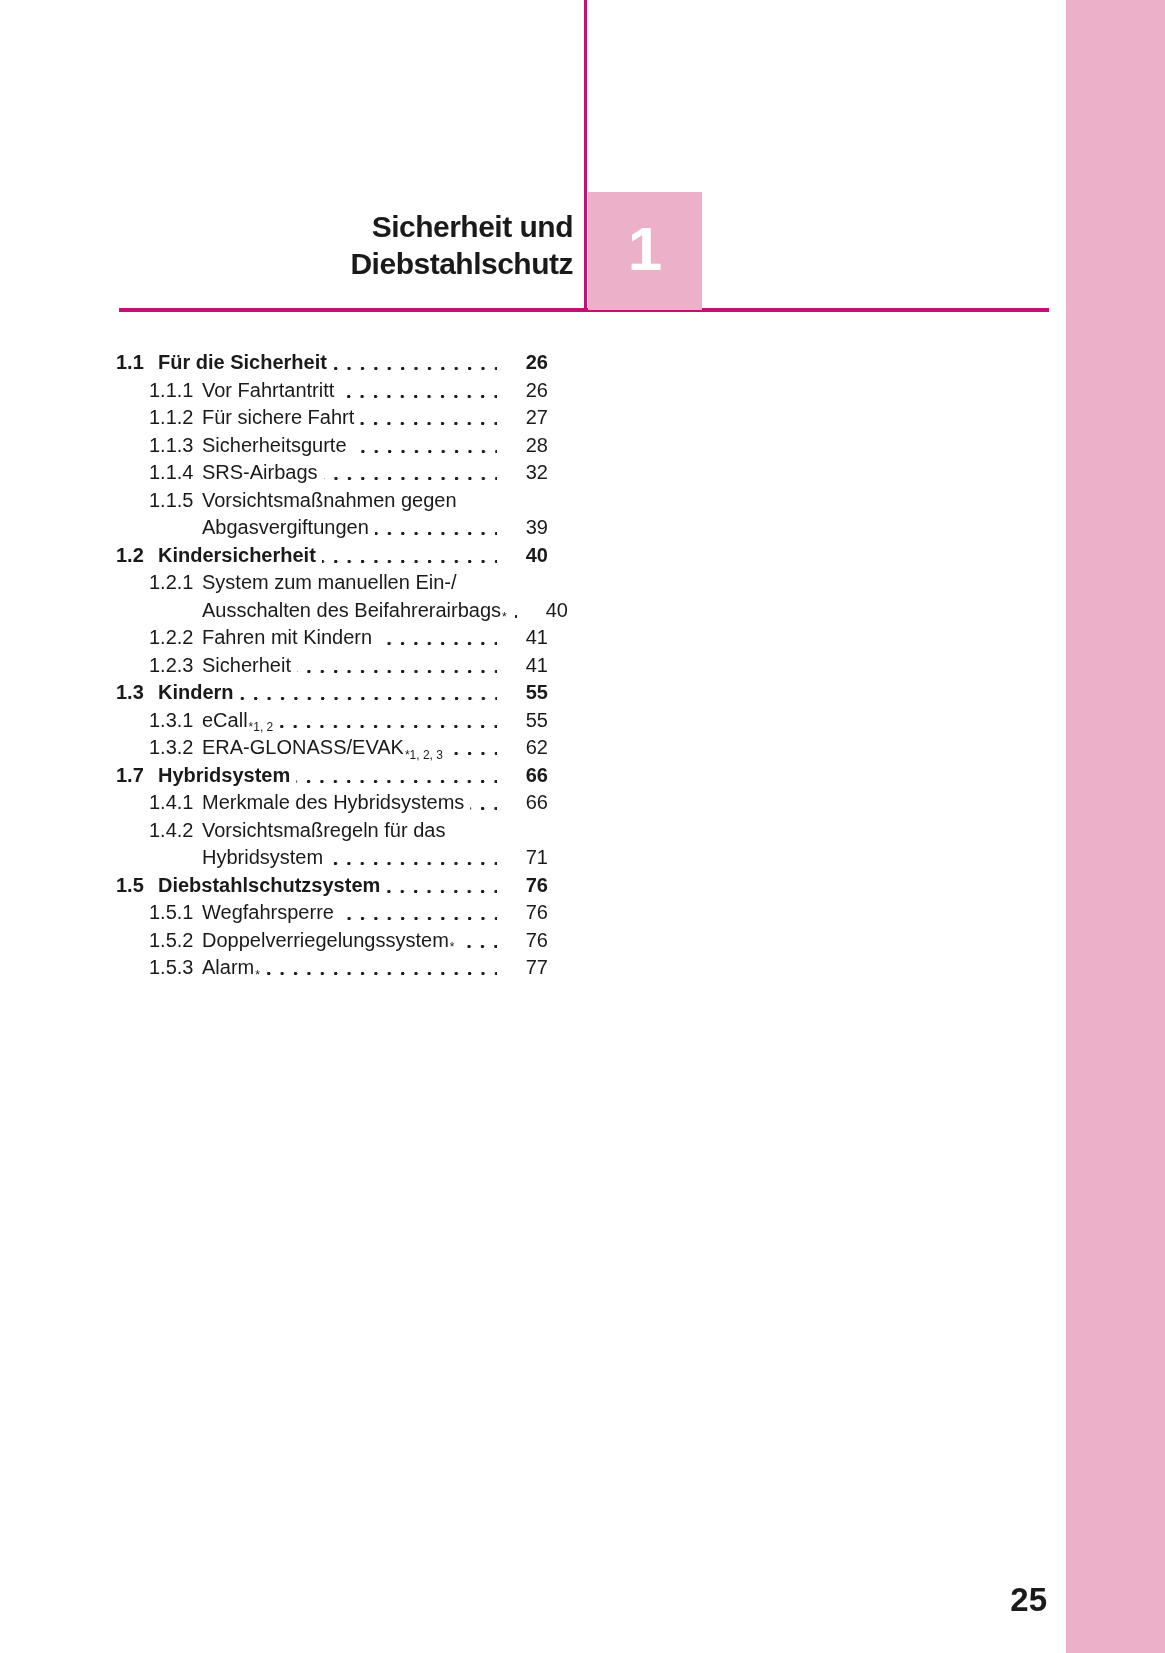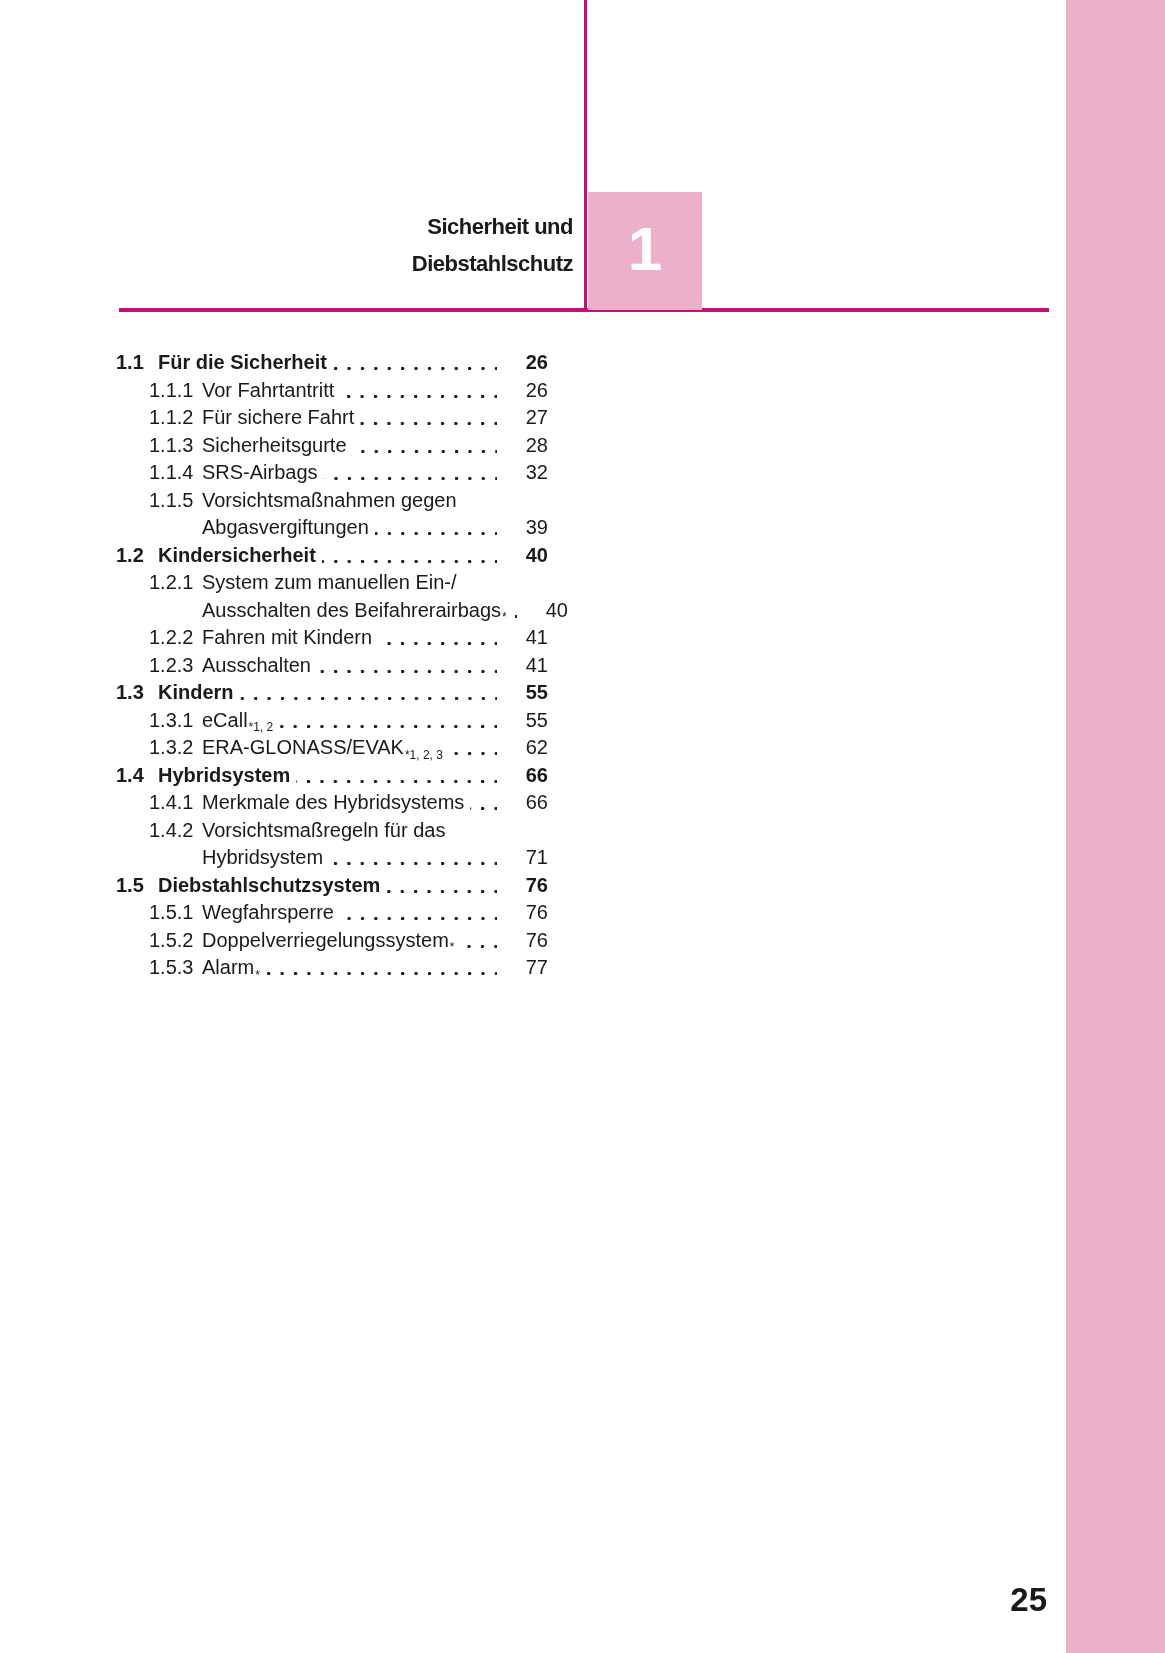--- a/index.html
+++ b/index.html
@@ -32,21 +32,21 @@
     background:var(--pink);
     display:flex;align-items:center;justify-content:center;
   }
   .chapter-num{
     color:#ffffff;font-weight:bold;font-size:62px;line-height:1;
     transform:translateY(-2px);
   }
   .chapter-title{
     position:absolute;right:592px;top:208px;
     text-align:right;
-    font-weight:bold;font-size:22px;line-height:37px;
+    font-weight:bold;font-size:30px;line-height:37px;
     letter-spacing:-0.5px;
     white-space:nowrap;
   }
   .toc{
     position:absolute;left:116px;top:349px;width:432px;
     font-size:20px;line-height:27.5px;
   }
   .toc-row{display:flex;align-items:flex-end;}
   .toc-row.lvl1{font-weight:bold;}
   .lvl1 .num{width:42px;flex:none;}
@@ -148,21 +148,21 @@
         <span class="pg">40</span>
       </div>
       <div class="toc-row lvl2">
         <span class="num">1.2.2</span>
         <span class="title">Fahren mit Kindern</span>
         <span class="leader"></span>
         <span class="pg">41</span>
       </div>
       <div class="toc-row lvl2">
         <span class="num">1.2.3</span>
-        <span class="title">Ausschalten</span>
+        <span class="title">Sicherheit</span>
         <span class="leader"></span>
         <span class="pg">41</span>
       </div>
       <div class="toc-row lvl1">
         <span class="num">1.3</span>
         <span class="title">Kindern</span>
         <span class="leader"></span>
         <span class="pg">55</span>
       </div>
       <div class="toc-row lvl2">
@@ -173,21 +173,21 @@
         <span class="pg">55</span>
       </div>
       <div class="toc-row lvl2">
         <span class="num">1.3.2</span>
         <span class="title">ERA-GLONASS/EVAK</span>
         <sup>*1, 2, 3</sup>
         <span class="leader"></span>
         <span class="pg">62</span>
       </div>
       <div class="toc-row lvl1">
-        <span class="num">1.4</span>
+        <span class="num">1.7</span>
         <span class="title">Hybridsystem</span>
         <span class="leader"></span>
         <span class="pg">66</span>
       </div>
       <div class="toc-row lvl2">
         <span class="num">1.4.1</span>
         <span class="title">Merkmale des Hybridsystems</span>
         <span class="leader"></span>
         <span class="pg">66</span>
       </div>

